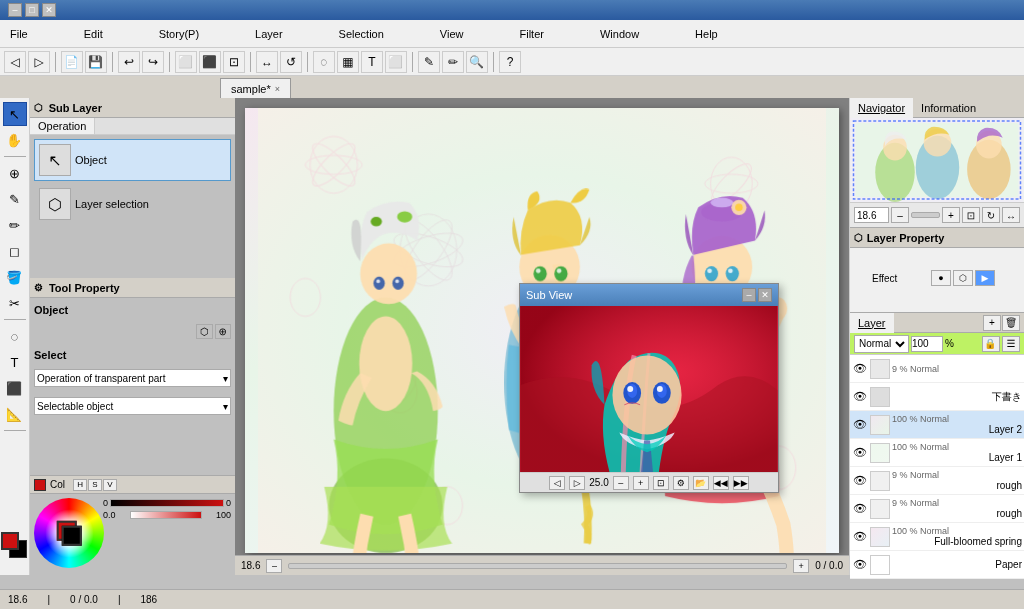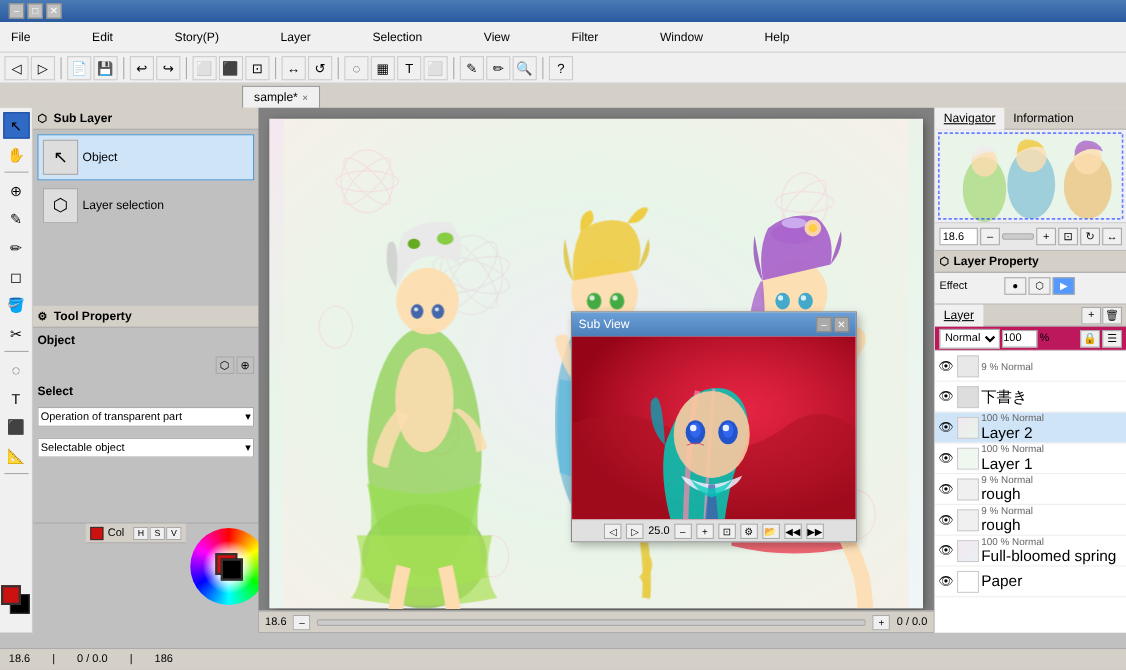--- a/index.html
+++ b/index.html
@@ -88,41 +88,41 @@
     .panel-tab { padding: 2px 8px; font-size: 11px; cursor: pointer; height: 20px; display: flex; align-items: center; }
     .panel-tab.active { background: #f0f0f0; text-decoration: underline; }
     #nav-preview { width: 100%; height: 85px; background: linear-gradient(135deg, #f5e8f0 0%, #e8f5e8 50%, #f0f8f0 100%); position: relative; overflow: hidden; border-bottom: 1px solid #ccc; }
     #nav-controls { display: flex; align-items: center; padding: 2px 4px; gap: 2px; background: #e8e8e8; height: 24px; }
     .nav-input { width: 35px; height: 16px; border: 1px solid #aaa; font-size: 10px; padding: 0 2px; }
     .nav-btn { width: 18px; height: 16px; border: 1px solid #aaa; background: #f0f0f0; font-size: 10px; cursor: pointer; display: flex; align-items: center; justify-content: center; }
 
     
     #layer-prop-section { border-bottom: 1px solid #aaa; }
     #layer-prop-header { background: #d4d0c8; height: 20px; display: flex; align-items: center; padding: 0 4px; font-size: 11px; font-weight: bold; border-bottom: 1px solid #aaa; }
-    #layer-prop-content { padding: 4px; }
+    #layer-prop-content { padding: 22px; }
     .lp-row { display: flex; align-items: center; gap: 4px; margin-bottom: 4px; font-size: 11px; }
     .lp-label { min-width: 55px; font-size: 10px; }
     .lp-color-box { width: 18px; height: 14px; border: 1px solid #aaa; }
     .lp-dropdown { flex: 1; height: 18px; border: 1px solid #aaa; background: white; font-size: 10px; }
     .effect-btns { display: flex; gap: 2px; }
     .effect-btn { width: 20px; height: 16px; border: 1px solid #aaa; background: #f0f0f0; font-size: 9px; display: flex; align-items: center; justify-content: center; cursor: pointer; }
 
     
     #layer-section { flex: 1; display: flex; flex-direction: column; }
     #layer-header { background: #d4d0c8; height: 20px; display: flex; align-items: center; border-bottom: 1px solid #aaa; }
-    #layer-toolbar { display: flex; align-items: center; padding: 2px 4px; gap: 2px; background: #be185d; border-bottom: 1px solid #ccc; height: 22px; }
+    #layer-toolbar { display: flex; align-items: center; padding: 2px 4px; gap: 2px; background: #bef264; border-bottom: 1px solid #ccc; height: 22px; }
     .layer-mode { height: 18px; border: 1px solid #aaa; background: white; font-size: 10px; }
     .layer-opacity { width: 35px; height: 16px; border: 1px solid #aaa; font-size: 10px; }
     #layer-list { flex: 1; overflow-y: auto; background: white; }
     .layer-row { display: flex; align-items: center; height: 28px; border-bottom: 1px solid #eee; padding: 0 2px; gap: 2px; cursor: pointer; }
     .layer-row.active { background: #d0e4f8; }
     .layer-eye { width: 16px; height: 16px; display: flex; align-items: center; justify-content: center; font-size: 11px; cursor: pointer; }
     .layer-thumb { width: 20px; height: 20px; border: 1px solid #ccc; background: #f8f8f8; }
     .layer-info { flex: 1; }
-    .layer-name { font-size: 14px; line-height: 1.2; }
+    .layer-name { font-size: 10px; line-height: 1.2; text-align: right; }
     .layer-mode-badge { font-size: 9px; color: #666; }
     #color-wheel { width: 70px; height: 70px; border-radius: 50%; background: conic-gradient(red, yellow, lime, cyan, blue, magenta, red); position: relative; margin: 0 auto; }
     #color-wheel-inner { position: absolute; top: 15%; left: 15%; width: 70%; height: 70%; border-radius: 50%; background: radial-gradient(circle, white 30%, transparent 70%); }
     #color-squares { position: absolute; top: 50%; left: 50%; transform: translate(-50%, -50%); width: 35%; height: 35%; }
     #fg-color { position: absolute; top: 0; left: 0; width: 80%; height: 80%; background: #cc1111; border: 2px solid #333; }
     #bg-color { position: absolute; bottom: 0; right: 0; width: 80%; height: 80%; background: #000; border: 2px solid #333; }
 
     
     #status-bar { height: 20px; background: #d4d0c8; border-top: 1px solid #aaa; display: flex; align-items: center; padding: 0 8px; font-size: 10px; gap: 20px; position: absolute; bottom: 0; left: 0; right: 0; }
 
@@ -225,20 +225,23 @@
     </div>
   </div>
 
   <div id="left-panel">
 
     <div id="sub-tool-wrapper">
       <div id="sub-tool-header">
         <span style="font-size:10px; margin-right:6px;">⬡</span>
         <span>Sub Layer</span>
       </div>
+      <div id="sub-tool-tabs">
+        <div class="sub-tab active">Operation</div>
+      </div>
       <div id="sub-tool-content">
         <div class="sub-tool-item active">
           <div class="sub-tool-icon">↖</div>
           <span class="sub-tool-label">Object</span>
         </div>
         <div class="sub-tool-item">
           <div class="sub-tool-icon">⬡</div>
           <span class="sub-tool-label">Layer selection</span>
         </div>
       </div>
@@ -264,21 +267,21 @@
         </div>
         <div class="prop-row" style="margin-top:4px;">
           <div class="prop-dropdown">
             <span>Selectable object</span>
             <span>▾</span>
           </div>
         </div>
       </div>
     </div>
 
-    <div id="color-wrapper" style="border-top:1px solid #aaa; height:100px; display:flex; flex-direction:row;padding-left:48px;">
+    <div id="color-wrapper" style="border-top:1px solid #aaa; height:100px; display:flex; flex-direction:column;">
       <div style="background:#d4d0c8; height:18px; display:flex; align-items:center; padding:0 4px; font-size:10px; border-bottom:1px solid #aaa; gap:4px;">
         <span style="width:12px;height:12px;background:#cc1111;border:1px solid #333;display:inline-block;"></span>
         <span>Col</span>
         <div style="flex:1; display:flex; gap:1px; margin-left:4px;">
           <div style="width:14px;height:12px;border:1px solid #aaa;background:#f0f0f0;font-size:8px;text-align:center;">H</div>
           <div style="width:14px;height:12px;border:1px solid #aaa;background:#f0f0f0;font-size:8px;text-align:center;">S</div>
           <div style="width:14px;height:12px;border:1px solid #aaa;background:#f0f0f0;font-size:8px;text-align:center;">V</div>
         </div>
       </div>
       <div style="flex:1; display:flex; padding:4px; gap:4px;">
@@ -290,21 +293,21 @@
               <div id="bg-color"></div>
             </div>
           </div>
         </div>
         <div style="flex:1; display:flex; flex-direction:column; gap:2px; font-size:9px;">
           <div style="display:flex; align-items:center; gap:2px;">
             <span>0</span>
             <div style="flex:1;height:8px;background:linear-gradient(to right,#000,#cc1111);border:1px solid #aaa;"></div>
             <span>0</span>
           </div>
-          <div style="display:flex; align-items:center; gap:14px;font-family:Liberation Mono, monospace;">
+          <div style="display:flex; align-items:center; gap:14px;">
             <span>0.0</span>
             <div style="flex:1;height:8px;background:linear-gradient(to right,white,#cc1111);border:1px solid #aaa;"></div>
             <span>100</span>
           </div>
         </div>
       </div>
     </div>
   </div>
 
   <div id="canvas-area">

